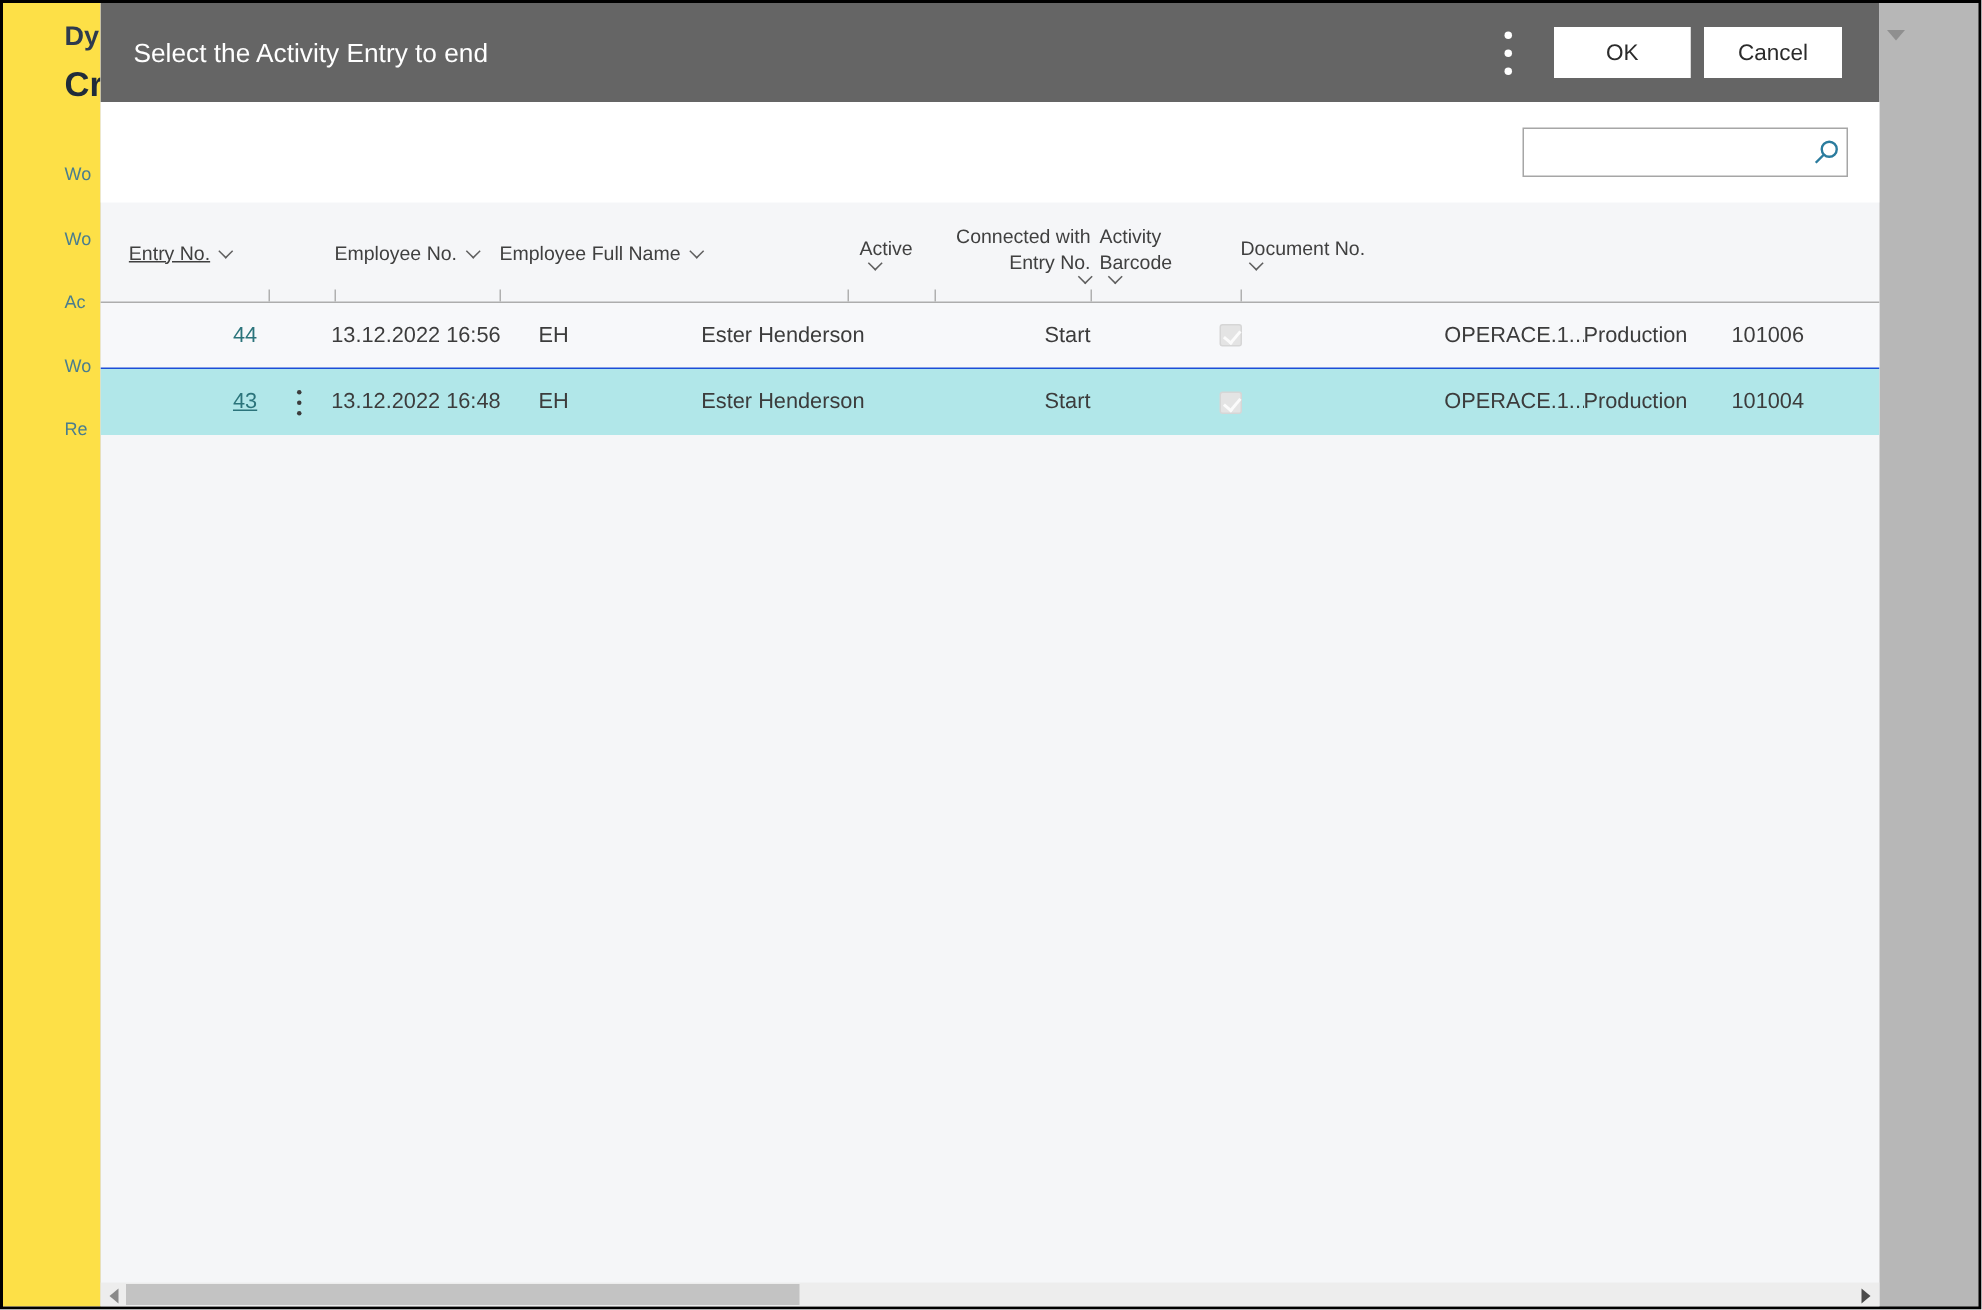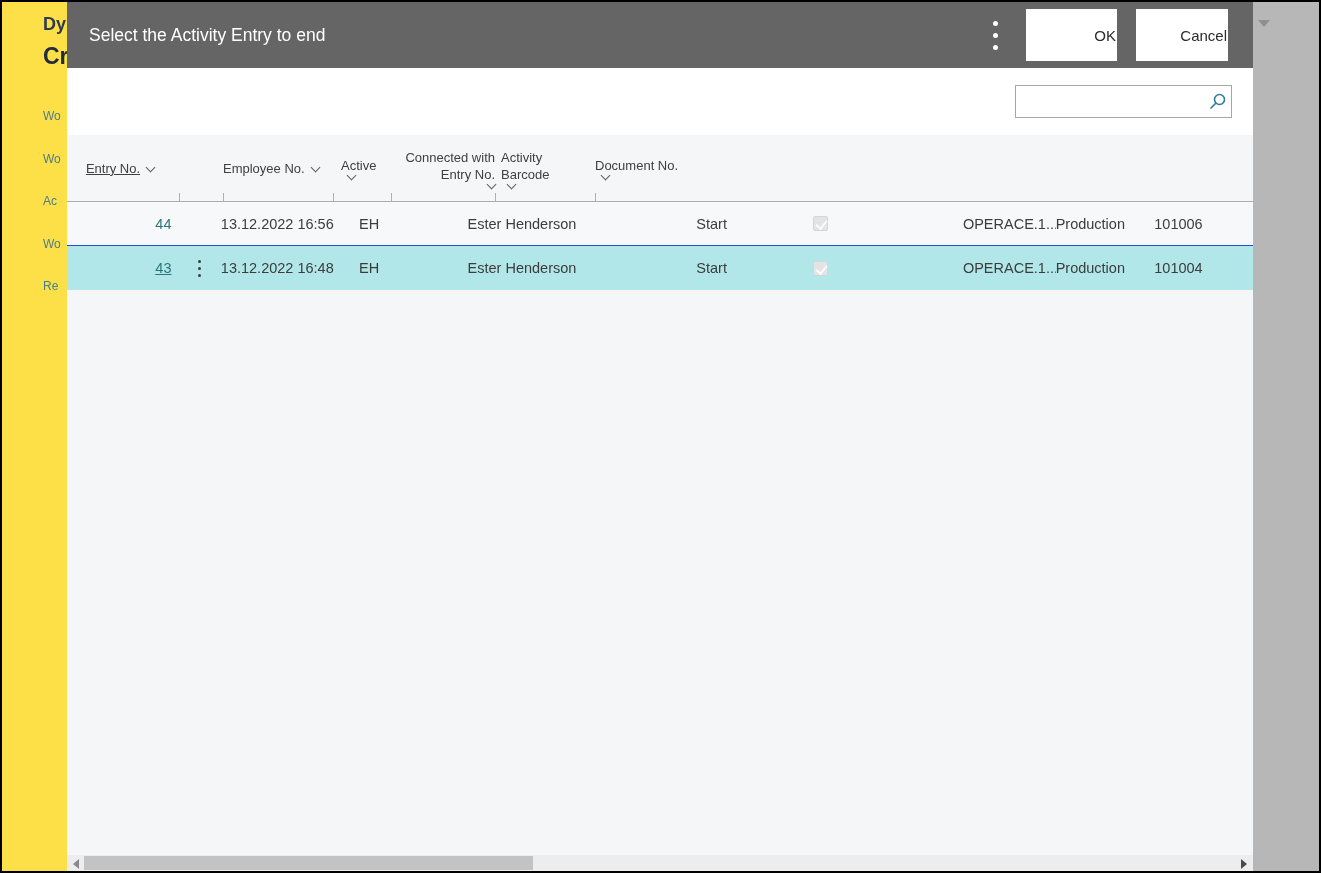--- a/index.html
+++ b/index.html
@@ -22,24 +22,24 @@
 
   
   .modal { position:absolute; left:65px; top:0; width:1186px; height:869px;
            background:#f5f6f8; z-index:2; overflow:hidden; }
 
   
   .titlebar { height:66px; background:#656565; display:flex; align-items:center; }
   .titlebar .title { flex:1; margin-left:22px; font-size:17.5px; color:#fff; font-weight:400; }
   .vdots { display:flex; flex-direction:column; gap:7px; padding:6px 10px; cursor:pointer; }
   .vdots i { width:5px; height:5px; border-radius:50%; background:#fff; }
-  .tb-btn { width:91px; height:52px; background:#fff; border:1px solid #fff;
-            font-size:15px; color:#2b2b2b; font-family:inherit; cursor:pointer;text-align:right; }
+  .tb-btn { width:91px; height:34px; background:#fff; border:1px solid #fff;
+            font-size:15px; color:#2b2b2b; font-family:inherit; cursor:pointer; }
   .tb-btn.ok { margin-left:18px; }
-  .tb-btn.cancel { margin-left:19px; margin-right:25px; width:92px; }
+  .tb-btn.cancel { margin-left:9px; margin-right:25px; width:92px; }
 
   
   .search-band { position:relative; height:67px; background:#fff; }
   .search-box { position:absolute; right:21px; top:17px; width:217px; height:33px;
                 background:#fff; border:1px solid #a6a6a6; display:flex; align-items:center; }
   .search-box input { flex:1; border:none; outline:none; height:100%; padding:0 6px;
                       font-size:14px; font-family:inherit; background:transparent; }
   .search-box svg { margin-right:9px; flex:none; }
 
   
@@ -137,20 +137,24 @@
     <div class="grid-header">
       <div class="hcell c-entry sorted">
         <span class="lbl">Entry No.</span>
           <span class="chev"></span>
       </div>
       <div class="hcell c-menu"></div>
       <div class="hcell c-empno">
         <span class="lbl">Employee No.</span>
           <span class="chev"></span>
       </div>
+      <div class="hcell c-name">
+        <span class="lbl">Employee Full Name</span>
+          <span class="chev"></span>
+      </div>
       <div class="hcell c-active">
         <span class="lbl">Active</span>
           <span class="chev"></span>
       </div>
       <div class="hcell c-conn">
         <span class="lbl">Connected with Entry No.</span>
           <span class="chev"></span>
       </div>
       <div class="hcell c-barcode">
         <span class="lbl">Activity Barcode</span>

